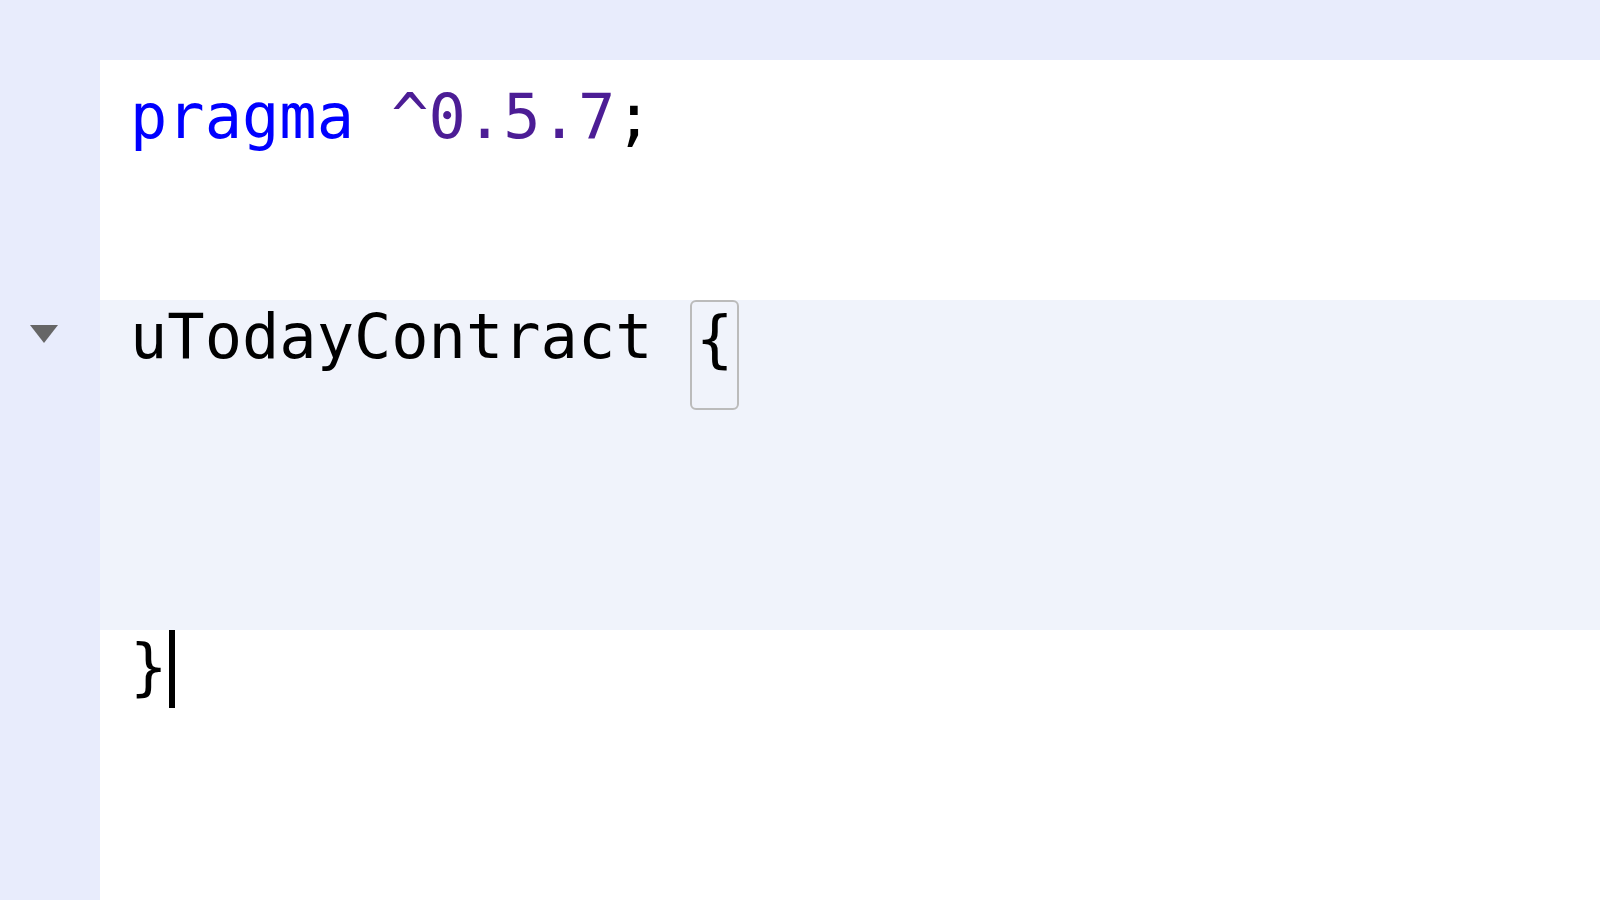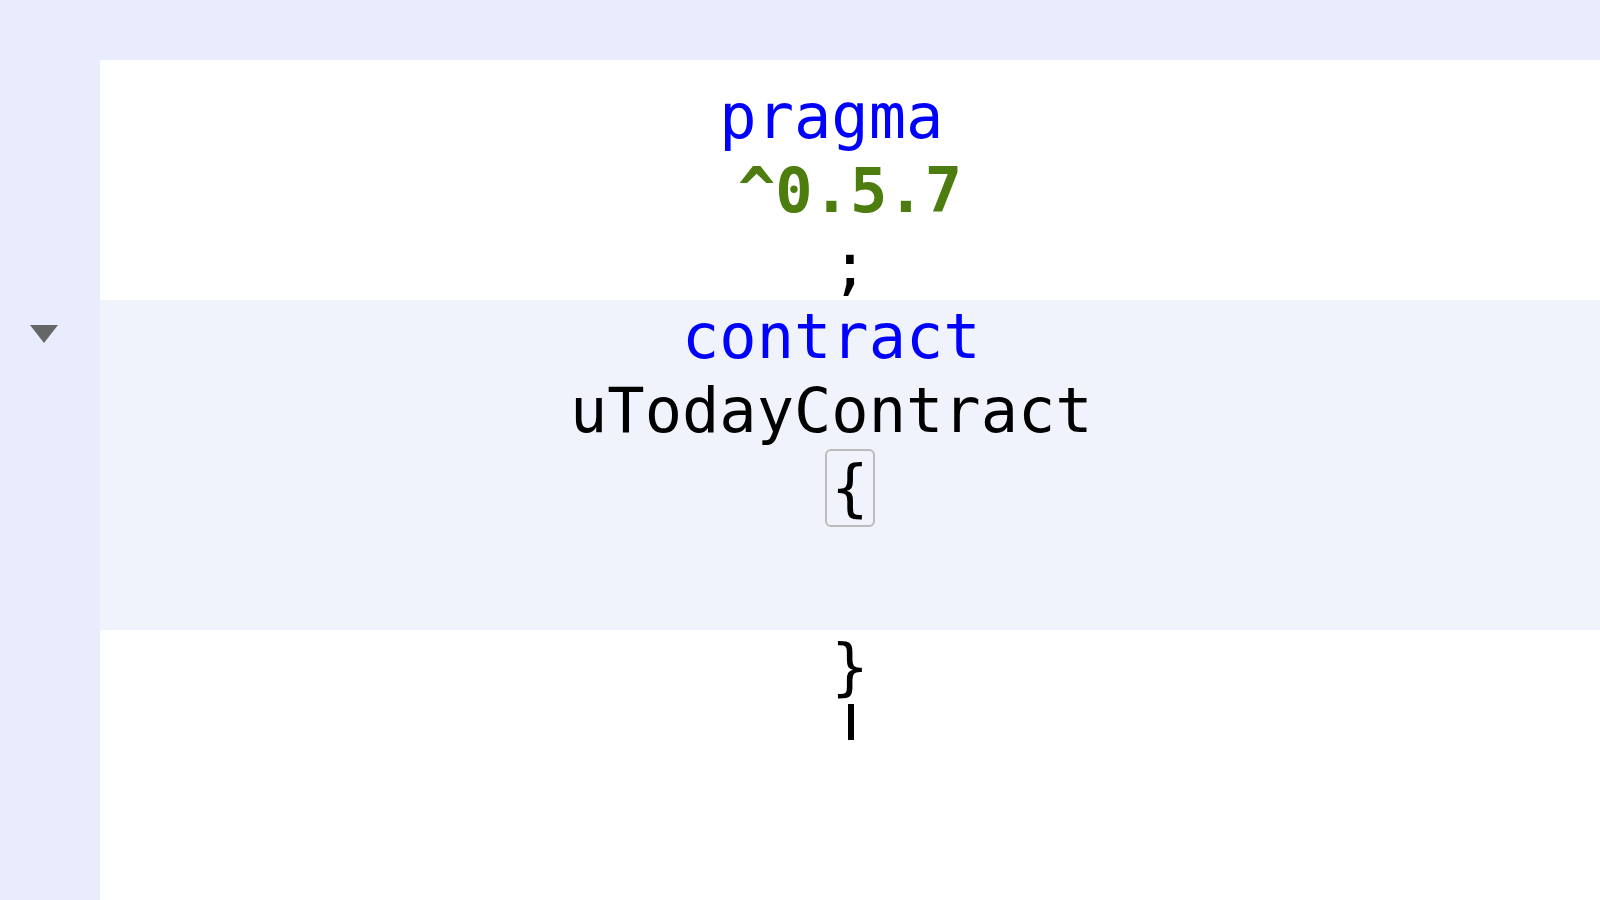--- a/index.html
+++ b/index.html
@@ -43,36 +43,33 @@
       background: white;
       padding: 20px 30px;
       font-size: 62px;
       line-height: 1.2;
       position: relative;
     }
     .code-line {
       white-space: pre;
       height: 110px;
       display: flex;
-      align-items: center;
-      flex-direction: column;
     }
     .line-highlight {
       background: #F0F3FB;
       margin-left: -30px;
       margin-right: -30px;
       padding-left: 30px;
       padding-right: 30px;
     }
     .keyword {
       color: #0000FF;
     }
     .version {
-      color: #4d7c0f;
-      font-weight: bold;
+      color: #4c1d95;
     }
     .identifier {
       color: #000000;
     }
     .punct {
       color: #000000;
     }
     .brace-match {
       display: inline-block;
       border: 2px solid #BBB;
@@ -91,18 +88,18 @@
 </head>
 <body>
 
 <div class="editor-container">
   <div class="gutter">
     <div class="fold-marker"></div>
   </div>
   <div class="code-area" id="code-area">
       <div class="code-line"><span class="keyword">pragma </span><span class="version">^0.5.7</span><span class="punct">;</span></div>
       <div class="code-line"></div>
-      <div class="code-line line-highlight"><span class="keyword">contract </span><span class="identifier">uTodayContract </span><span class="punct brace-match">{</span></div>
+      <div class="code-line line-highlight"><span class="identifier">uTodayContract </span><span class="punct brace-match">{</span></div>
       <div class="code-line line-highlight"></div>
       <div class="code-line line-highlight"></div>
       <div class="code-line"><span class="punct">}</span><span class="cursor"></span></div>
     </div>
 </div>
 
 </body></html>

